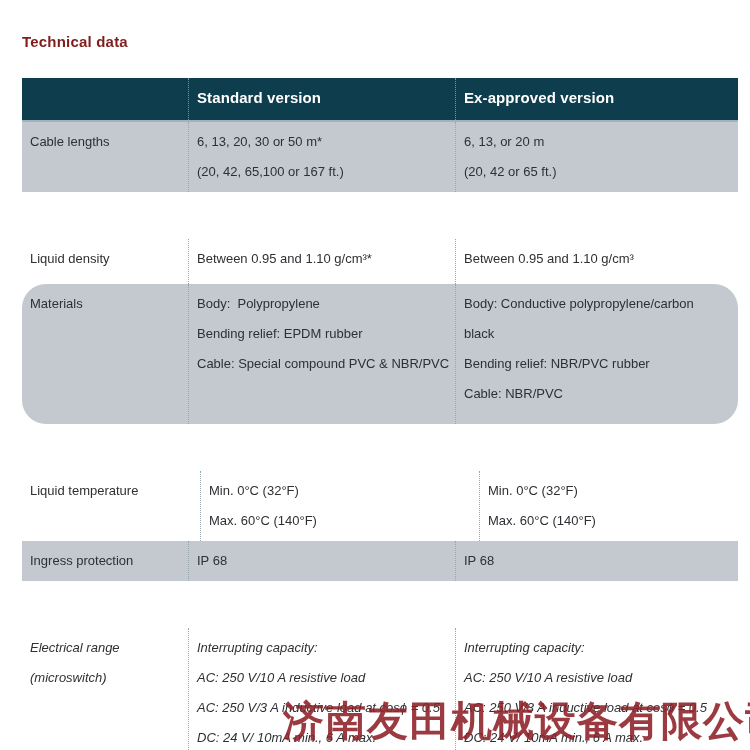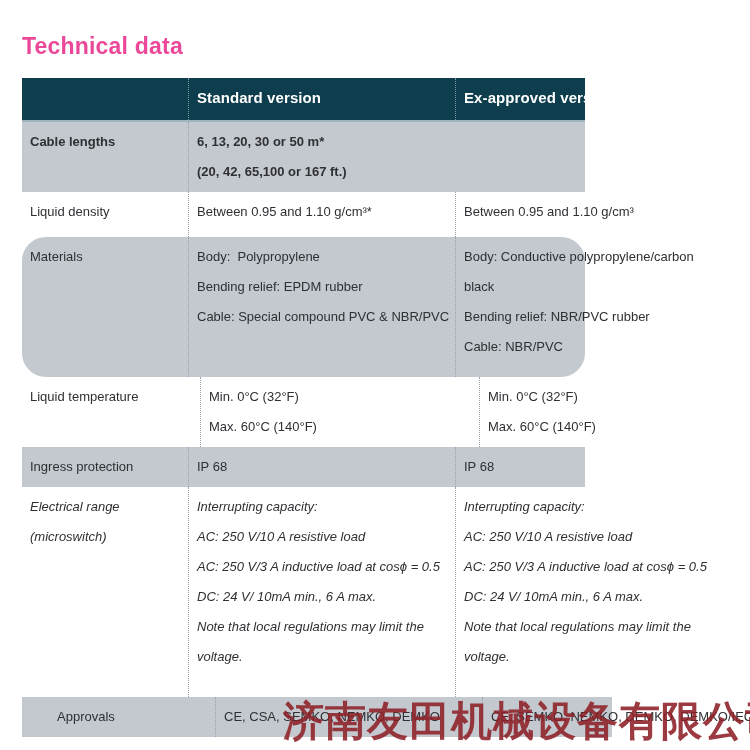--- a/index.html
+++ b/index.html
@@ -7,38 +7,38 @@
     padding: 0;
     width: 750px;
     height: 750px;
     background: #ffffff;
     font-family: "Liberation Sans", sans-serif;
     overflow: hidden;
     position: relative;
   }
   .page-title {
     margin: 33px 0 16px 22px;
-    font-size: 23px;
+    font-size: 15px;
     font-weight: bold;
-    color: #ec4899;
+    color: #7f1d1d;
     letter-spacing: 0.2px;
   }
   .tech-table {
     position: absolute;
     left: 22px;
     top: 78px;
     width: 700px;
   }
   .trow {
     display: grid;
     grid-template-columns: 166px 267px 267px;
-    width: 563px;
+    width: 716px;
   }
   .trow.shaded { background: #c4c8cf; }
-  .trow.plain  { background: #ffffff; }
+  .trow.plain  { background: #ffffff; margin-top: 47px; }
   .header-row {
     background: #0e3e4e;
     height: 42px;
     border-bottom: 2px solid #9fb4bc;
   }
   .header-row .cell {
     display: flex;
     align-items: flex-end;
     padding: 0 8px 7px 8px;
     color: #ffffff;
@@ -50,21 +50,21 @@
   .cell {
     box-sizing: border-box;
     padding: 5px 4px 5px 8px;
     font-size: 13px;
     line-height: 30px;
     color: #2e3033;
     white-space: pre;
     overflow: visible;
   }
   .body-row .cell + .cell { border-left: 1px dotted #97a6ae; }
-  .r-cable    { min-height: 70px; font-weight: bold; }
+  .r-cable    { min-height: 70px; }
   .r-density  { min-height: 45px; }
   .r-materials{ min-height: 140px; border-radius: 24px; }
   .r-temp     { min-height: 70px; gap: 12px; }
   .r-ingress  { min-height: 40px; }
   .r-elec     { min-height: 210px; font-style: italic; }
   .r-approv   { min-height: 37px; padding-left: 27px; }
   .watermark {
     position: absolute;
     left: 283px;
     top: 694px;
@@ -88,20 +88,22 @@
   <div class="trow header-row">
     <div class="cell"></div>
     <div class="cell">Standard version</div>
     <div class="cell">Ex-approved version</div>
   </div>
 
   <div class="trow body-row shaded r-cable">
     <div class="cell">Cable lengths</div>
     <div class="cell">6, 13, 20, 30 or 50 m*
 (20, 42, 65,100 or 167 ft.)</div>
+    <div class="cell">6, 13, or 20 m
+(20, 42 or 65 ft.)</div>
   </div>
 
   <div class="trow body-row plain r-density">
     <div class="cell">Liquid density</div>
     <div class="cell">Between 0.95 and 1.10 g/cm³*</div>
     <div class="cell">Between 0.95 and 1.10 g/cm³</div>
   </div>
 
   <div class="trow body-row shaded r-materials">
     <div class="cell">Materials</div>

